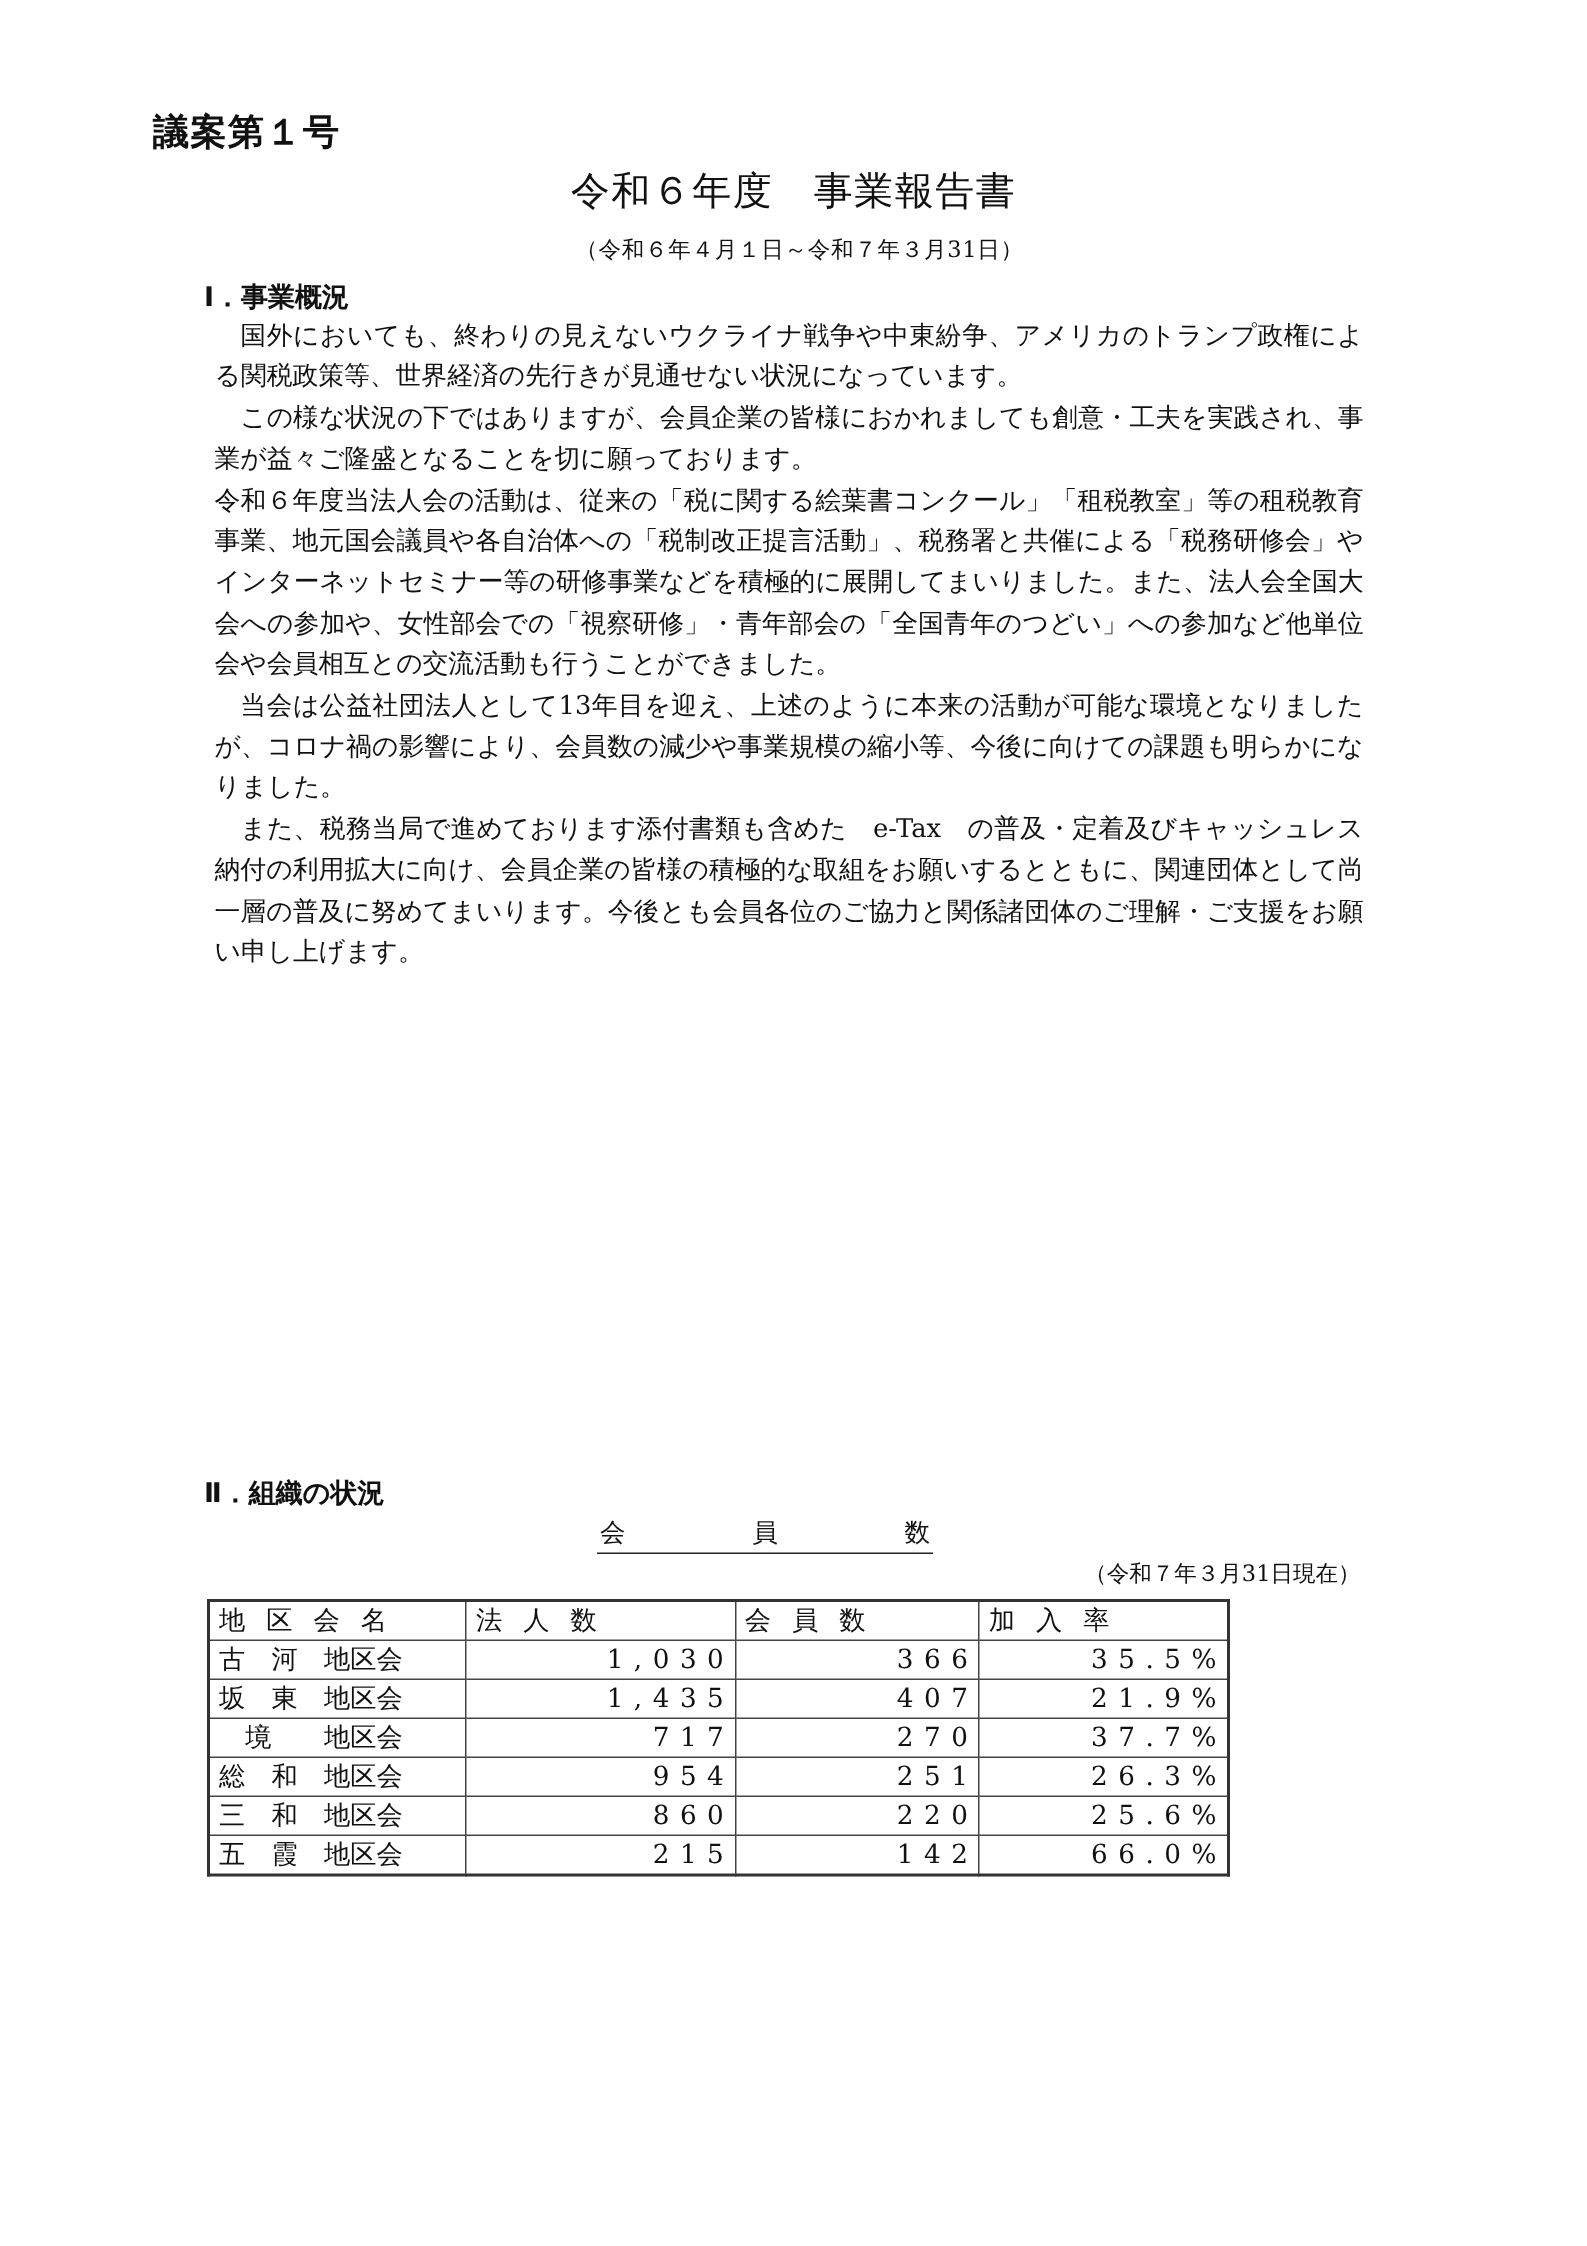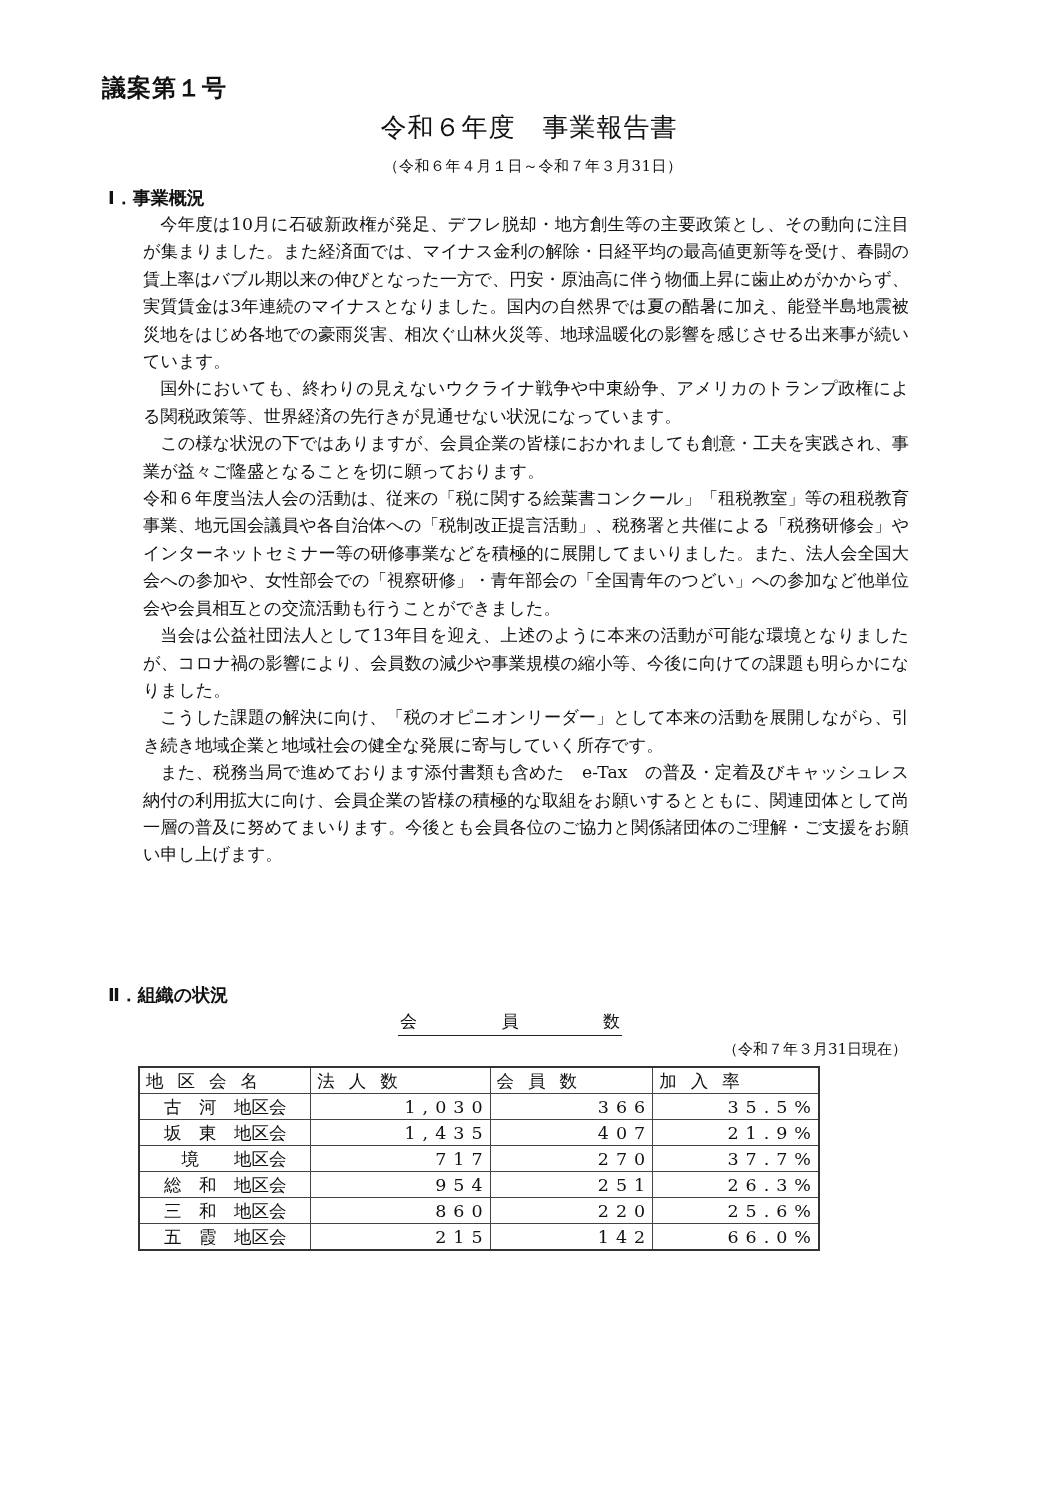--- a/index.html
+++ b/index.html
@@ -32,20 +32,21 @@
     .doc-period {
       left: 4px; width: 1058px; top: 157px;
       text-align: center;
       font-size: 15px;
       letter-spacing: 0.5px;
     }
     .section-heading {
       font-family: "DejaVu Sans", "Liberation Sans", sans-serif;
       font-weight: bold;
       font-size: 18px;
+      margin-left: 28px;
     }
     .sec1 { left: 108px; top: 186px; }
     .sec2 { left: 108px; top: 983px; }
     .body-text {
       left: 143px; top: 211px; width: 766px;
       font-size: 17.2px;
       line-height: 27.4px;
       text-align: justify;
     }
     .body-text p {
@@ -86,46 +87,43 @@
     }
     table.members td.num {
       text-align: right;
       letter-spacing: 7px;
       padding-right: 0px;
       padding-left: 44px;
     }
     table.members td.name {
       letter-spacing: 0;
       white-space: pre;
-      text-align: center;
     }
     table.members tr.total td {
       border-top: 3px double #333;
     }
     .col1 { width: 180px; }
     .col2 { width: 196px; }
     .col3 { width: 188px; }
     .col4 { width: 171px; }
   </style>
 </head>
 <body>
 
 <div class="abs doc-number">議案第１号</div>
 <div class="abs doc-title">令和６年度　事業報告書</div>
 <div class="abs doc-period">（令和６年４月１日～令和７年３月31日）</div>
 
 <div class="abs section-heading sec1">Ⅰ．事業概況</div>
 
 <div class="abs body-text">
-  <p class="indent">今年度は10月に石破新政権が発足、デフレ脱却・地方創生等の主要政策とし、その動向に注目が集まりました。また経済面では、マイナス金利の解除・日経平均の最高値更新等を受け、春闘の賃上率はバブル期以来の伸びとなった一方で、円安・原油高に伴う物価上昇に歯止めがかからず、実質賃金は3年連続のマイナスとなりました。国内の自然界では夏の酷暑に加え、能登半島地震被災地をはじめ各地での豪雨災害、相次ぐ山林火災等、地球温暖化の影響を感じさせる出来事が続いています。</p>
   <p class="indent">国外においても、終わりの見えないウクライナ戦争や中東紛争、アメリカのトランプ政権による関税政策等、世界経済の先行きが見通せない状況になっています。</p>
   <p class="indent">この様な状況の下ではありますが、会員企業の皆様におかれましても創意・工夫を実践され、事業が益々ご隆盛となることを切に願っております。</p>
   <p>令和６年度当法人会の活動は、従来の「税に関する絵葉書コンクール」「租税教室」等の租税教育事業、地元国会議員や各自治体への「税制改正提言活動」、税務署と共催による「税務研修会」やインターネットセミナー等の研修事業などを積極的に展開してまいりました。また、法人会全国大会への参加や、女性部会での「視察研修」・青年部会の「全国青年のつどい」への参加など他単位会や会員相互との交流活動も行うことができました。</p>
   <p class="indent">当会は公益社団法人として13年目を迎え、上述のように本来の活動が可能な環境となりましたが、コロナ禍の影響により、会員数の減少や事業規模の縮小等、今後に向けての課題も明らかになりました。</p>
-  <p class="indent">こうした課題の解決に向け、「税のオピニオンリーダー」として本来の活動を展開しながら、引き続き地域企業と地域社会の健全な発展に寄与していく所存です。</p>
   <p class="indent">また、税務当局で進めております添付書類も含めた　e-Tax　の普及・定着及びキャッシュレス納付の利用拡大に向け、会員企業の皆様の積極的な取組をお願いするとともに、関連団体として尚一層の普及に努めてまいります。今後とも会員各位のご協力と関係諸団体のご理解・ご支援をお願い申し上げます。</p>
 </div>
 
 <div class="abs section-heading sec2">Ⅱ．組織の状況</div>
 
 <div class="abs table-title">
   <span>会</span>
   <span>員</span>
   <span>数</span>
 </div>

